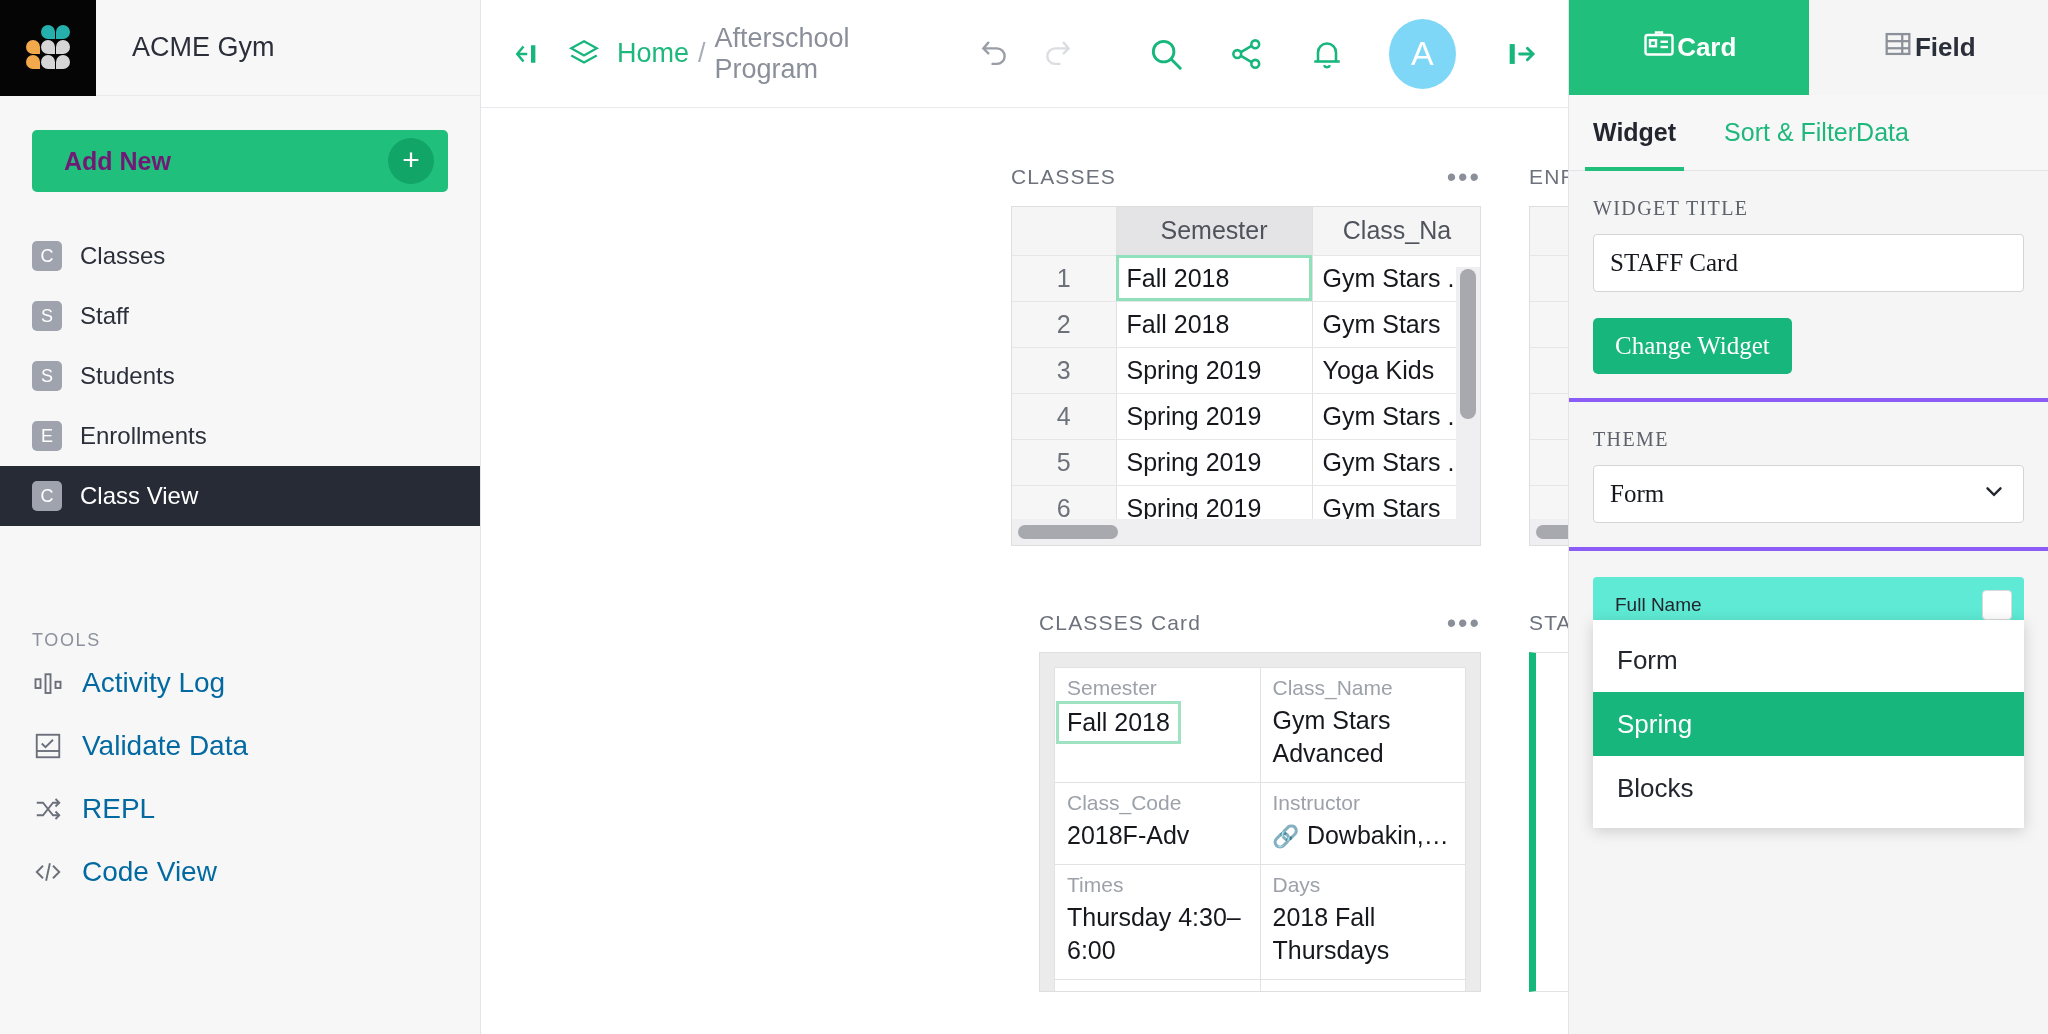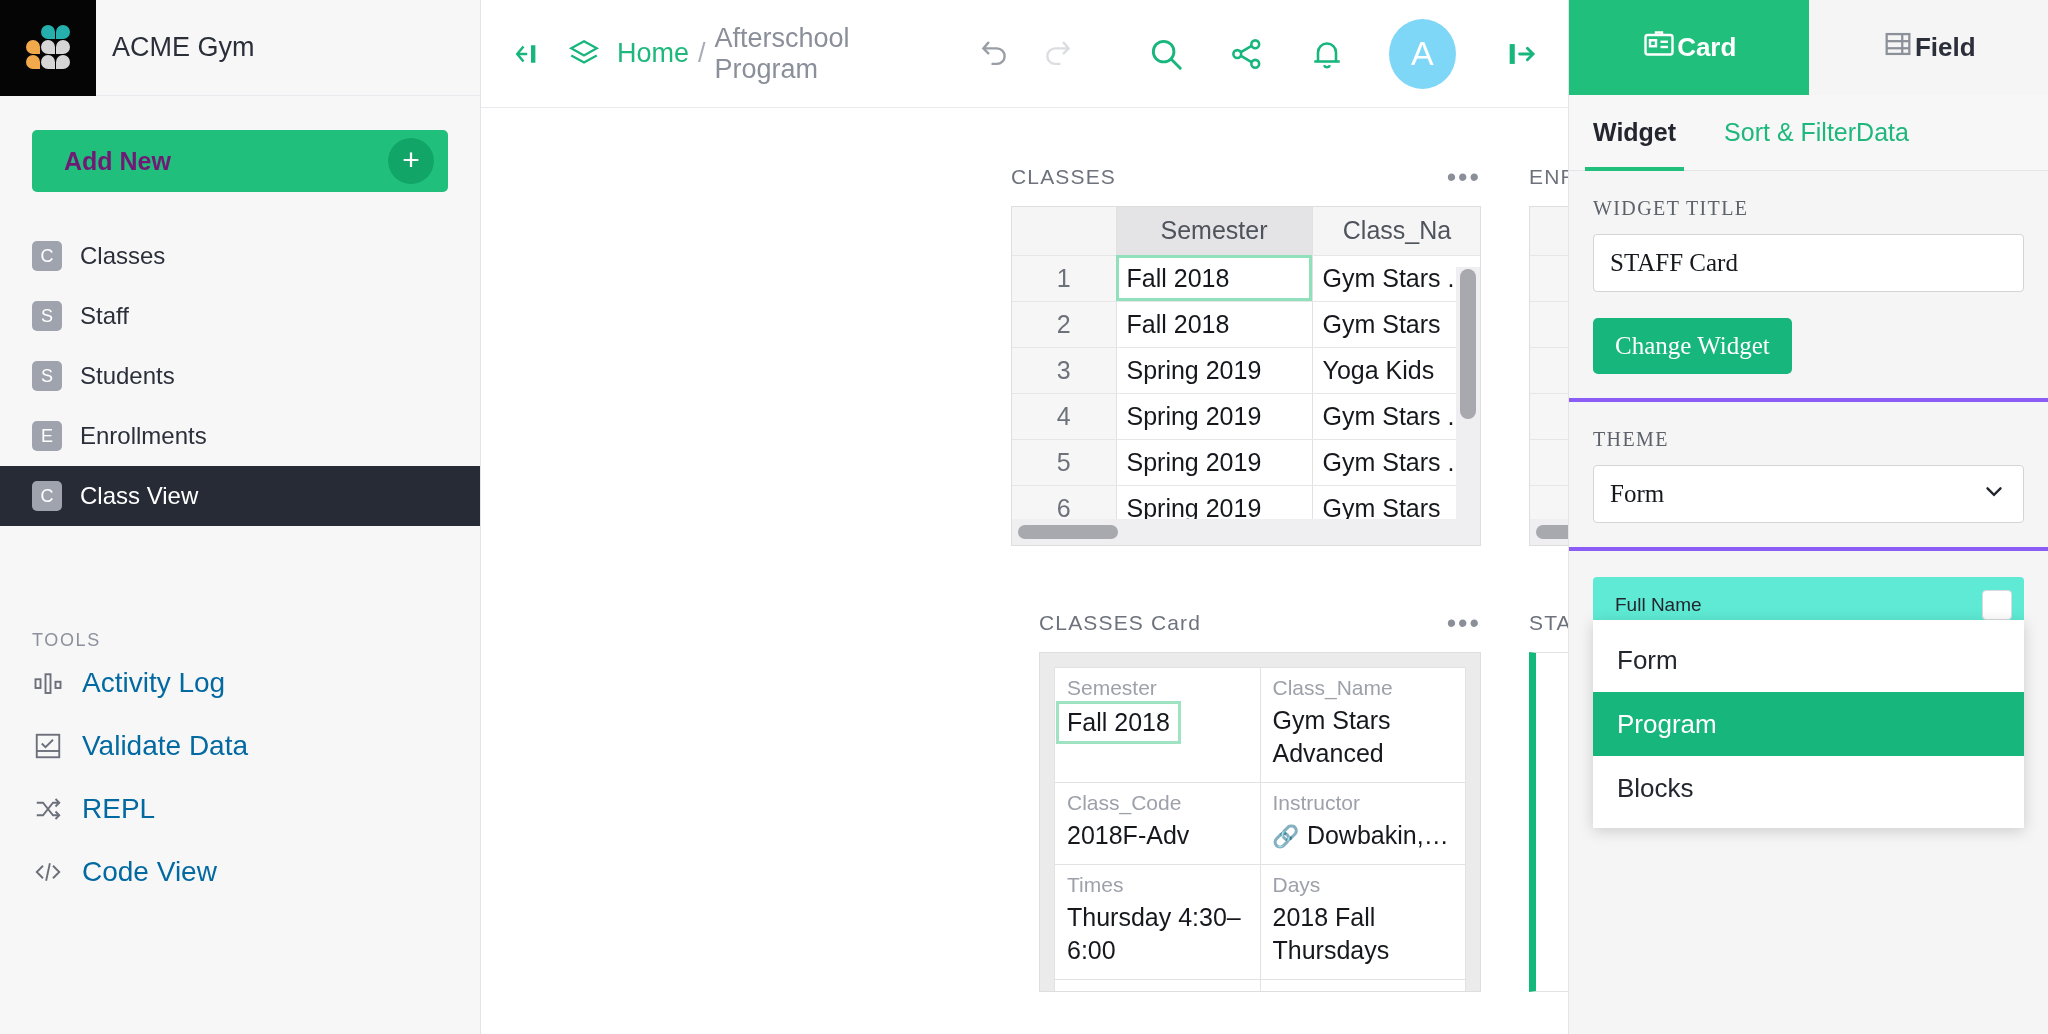--- a/index.html
+++ b/index.html
@@ -30,21 +30,21 @@
     width: 44px; height: 46px;
     display: grid;
     grid-template-columns: 14px 14px 14px;
     grid-template-rows: 14px 14px 14px;
     gap: 1px;
   }
   .leaf { width: 14px; height: 14px; }
   .leaf.tl { border-radius: 7px 7px 0 7px; }
   .leaf.tr { border-radius: 7px 7px 7px 0; }
   .brand-name {
-    flex: 1; display: flex; align-items: center; padding-left: 16px;
+    flex: 1; display: flex; align-items: center; padding-left: 36px;
     font-size: 27px; color: #2b2f3a; background: #f7f7f8;
   }
 
   .addnew-wrap { padding: 34px 32px 0 32px; }
   .addnew {
     height: 62px; background: #20c07c; border-radius: 5px;
     display: flex; align-items: center; justify-content: space-between;
     padding: 0 14px 0 32px; cursor: pointer;
   }
   .addnew-label { color: #701a75; font-size: 25px; font-weight: bold; }
@@ -590,18 +590,18 @@
         <span class="chk"></span>
       </div>
       <div class="fieldrow">
         <span>Last_Name</span>
         <span class="chk"></span>
       </div>
     </div>
 
     <div class="dropdown">
       <div class="dd-item">Form</div>
-      <div class="dd-item sel">Program</div>
+      <div class="dd-item sel">Spring</div>
       <div class="dd-item">Blocks</div>
     </div>
   </aside>
 
 </div>
 
 </body></html>

